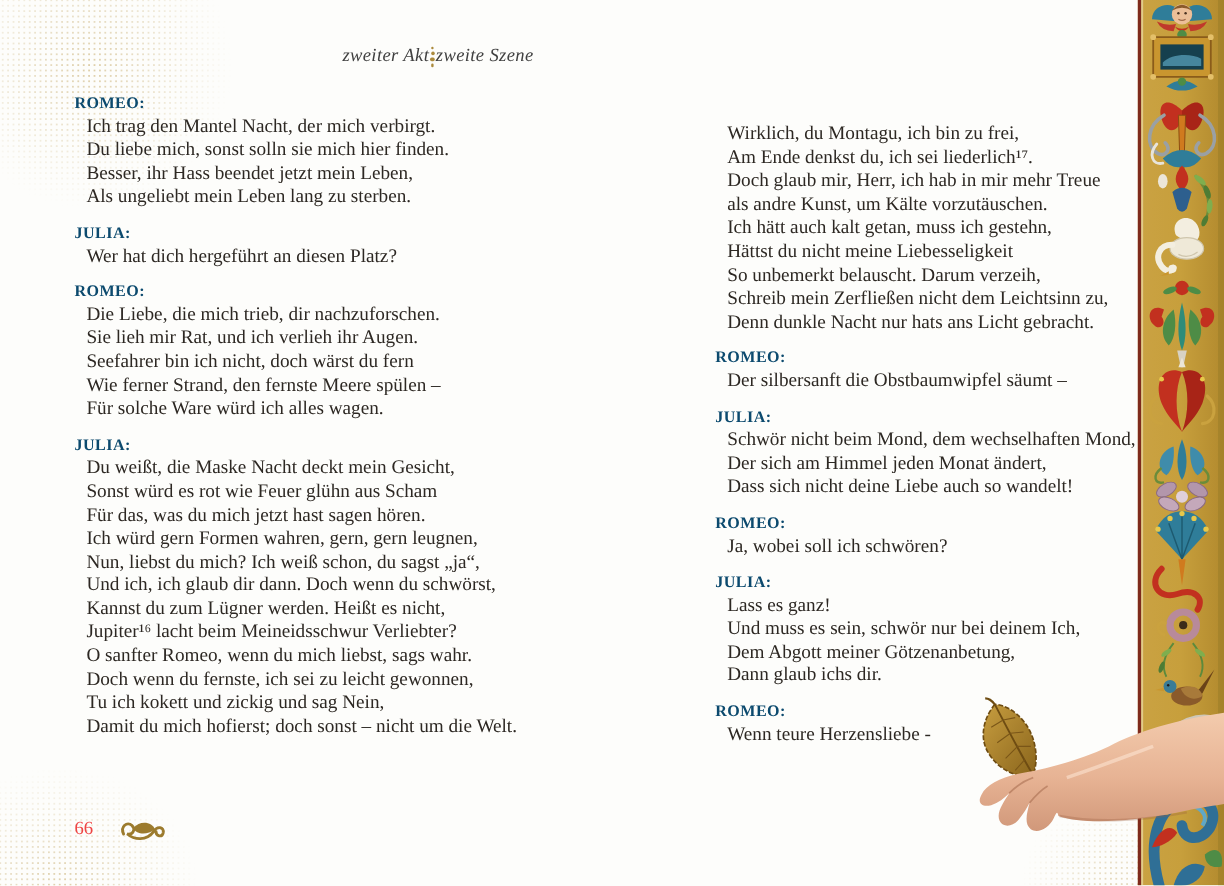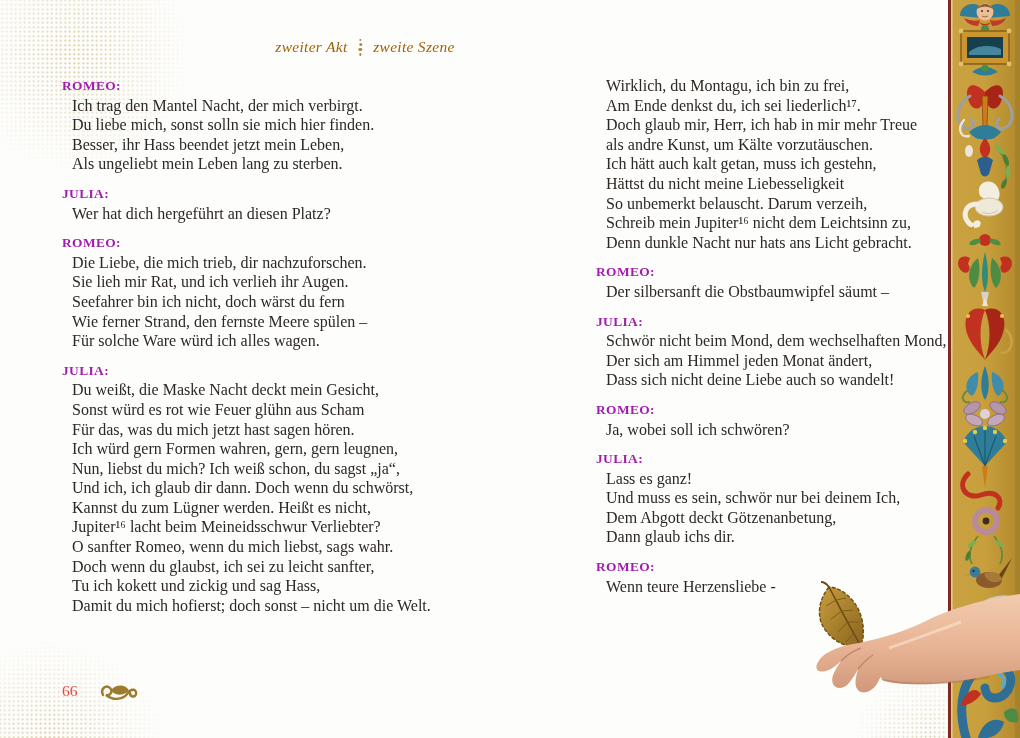--- a/index.html
+++ b/index.html
@@ -15,37 +15,37 @@
     background-size:4.5px 4.5px;
     -webkit-mask-image:radial-gradient(closest-side,rgba(0,0,0,.85),transparent 72%);
     mask-image:radial-gradient(closest-side,rgba(0,0,0,.85),transparent 72%);
   }
   .tex-tl{left:-90px;top:-110px;width:330px;height:330px;}
   .tex-bl{left:-110px;top:600px;width:320px;height:280px;}
   .tex-br{left:820px;top:640px;width:220px;height:190px;opacity:.8;}
   
   .header{
     position:absolute;top:38px;left:365px;transform:translateX(-50%);
-    display:flex;align-items:center;gap:10px;
-    color:#a16207;font-style:italic;font-size:15.5px;letter-spacing:.3px;
+    display:flex;align-items:center;
+    color:#404040;font-style:italic;font-size:15.5px;letter-spacing:.3px;
     white-space:nowrap;
   }
   .dot-sep{display:flex;flex-direction:column;align-items:center;gap:2px;padding:0 1px;}
   .dot-sep i{display:block;border-radius:50%;background:#ab8a3c;}
   .dot-sep i:nth-child(1){width:2px;height:2px;}
   .dot-sep i:nth-child(2){width:3px;height:3px;}
   .dot-sep i:nth-child(3){width:3.5px;height:3.5px;}
   .dot-sep i:nth-child(4){width:2.5px;height:2.5px;}
   
   .column{position:absolute;top:76px;color:#2d2823;font-size:16px;line-height:19.6px;}
   .col-left{left:62px;width:430px;}
-  .col-right{left:596px;width:345px;}
+  .col-right{left:596px;width:345px;margin-top:26px;}
   .speech{margin-top:10px;}
   .speech:first-child{margin-top:0;}
-  .speaker{font-weight:700;font-size:13.4px;letter-spacing:.4px;color:#a21caf;line-height:19.6px;}
+  .speaker{font-weight:700;font-size:13.4px;letter-spacing:.4px;color:#0c4a6e;line-height:19.6px;}
   .verse-line{padding-left:10px;white-space:nowrap;}
   
   .page-number{position:absolute;left:62px;top:682px;font-size:15.5px;color:#ef4444;}
   .footer-orn{position:absolute;left:98px;top:680px;}
   
   .border-art{position:absolute;right:0;top:0;width:72px;height:738px;}
   .hand-art{position:absolute;left:793px;top:578px;width:227px;height:136px;}
   .leaf-art{position:absolute;left:814px;top:580px;width:62px;height:76px;}
 </style>
 </head>
@@ -100,38 +100,38 @@
     <div>
         <div class="verse-line">Du weißt, die Maske Nacht deckt mein Gesicht,</div>
         <div class="verse-line">Sonst würd es rot wie Feuer glühn aus Scham</div>
         <div class="verse-line">Für das, was du mich jetzt hast sagen hören.</div>
         <div class="verse-line">Ich würd gern Formen wahren, gern, gern leugnen,</div>
         <div class="verse-line">Nun, liebst du mich? Ich weiß schon, du sagst „ja“,</div>
         <div class="verse-line">Und ich, ich glaub dir dann. Doch wenn du schwörst,</div>
         <div class="verse-line">Kannst du zum Lügner werden. Heißt es nicht,</div>
         <div class="verse-line">Jupiter¹⁶ lacht beim Meineidsschwur Verliebter?</div>
         <div class="verse-line">O sanfter Romeo, wenn du mich liebst, sags wahr.</div>
-        <div class="verse-line">Doch wenn du glaubst, ich sei zu leicht sanfter,</div>
-        <div class="verse-line">Tu ich kokett und zickig und sag Hass,</div>
+        <div class="verse-line">Doch wenn du fernste, ich sei zu leicht gewonnen,</div>
+        <div class="verse-line">Tu ich kokett und zickig und sag Nein,</div>
         <div class="verse-line">Damit du mich hofierst; doch sonst – nicht um die Welt.</div>
       </div>
   </div>
 </div>
 <div class="column col-right">
   <div class="speech">
 
     <div>
         <div class="verse-line">Wirklich, du Montagu, ich bin zu frei,</div>
         <div class="verse-line">Am Ende denkst du, ich sei liederlich¹⁷.</div>
         <div class="verse-line">Doch glaub mir, Herr, ich hab in mir mehr Treue</div>
         <div class="verse-line">als andre Kunst, um Kälte vorzutäuschen.</div>
         <div class="verse-line">Ich hätt auch kalt getan, muss ich gestehn,</div>
         <div class="verse-line">Hättst du nicht meine Liebesseligkeit</div>
         <div class="verse-line">So unbemerkt belauscht. Darum verzeih,</div>
-        <div class="verse-line">Schreib mein Jupiter¹⁶ nicht dem Leichtsinn zu,</div>
+        <div class="verse-line">Schreib mein Zerfließen nicht dem Leichtsinn zu,</div>
         <div class="verse-line">Denn dunkle Nacht nur hats ans Licht gebracht.</div>
       </div>
   </div>
 
   <div class="speech">
     <div class="speaker">ROMEO:</div>
     <div>
         <div class="verse-line">Der silbersanft die Obstbaumwipfel säumt –</div>
       </div>
   </div>
@@ -150,21 +150,21 @@
     <div>
         <div class="verse-line">Ja, wobei soll ich schwören?</div>
       </div>
   </div>
 
   <div class="speech">
     <div class="speaker">JULIA:</div>
     <div>
         <div class="verse-line">Lass es ganz!</div>
         <div class="verse-line">Und muss es sein, schwör nur bei deinem Ich,</div>
-        <div class="verse-line">Dem Abgott deckt Götzenanbetung,</div>
+        <div class="verse-line">Dem Abgott meiner Götzenanbetung,</div>
         <div class="verse-line">Dann glaub ichs dir.</div>
       </div>
   </div>
 
   <div class="speech">
     <div class="speaker">ROMEO:</div>
     <div>
         <div class="verse-line">Wenn teure Herzensliebe -</div>
       </div>
   </div>

